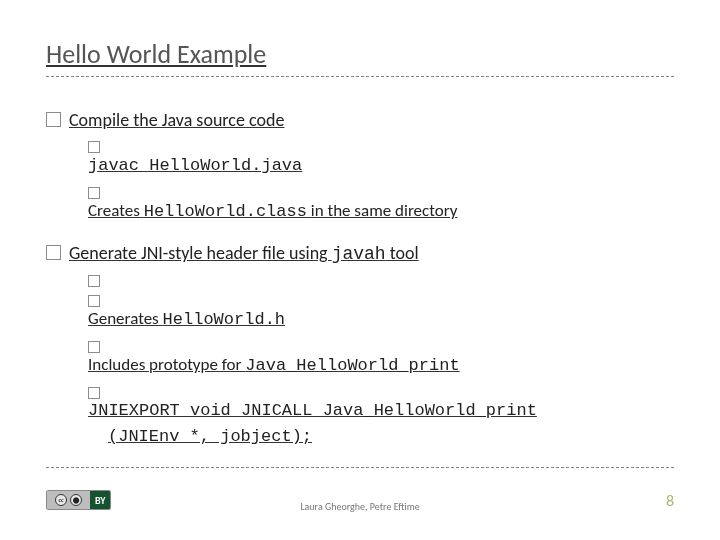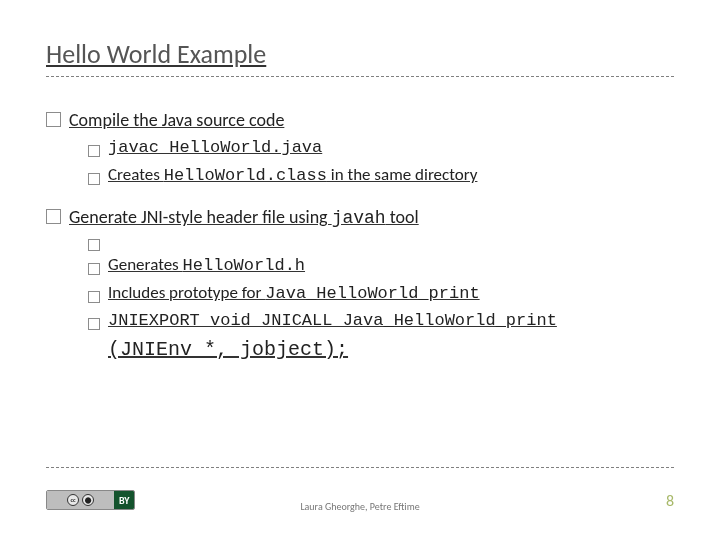--- a/index.html
+++ b/index.html
@@ -57,26 +57,27 @@
     height: 10px;
     margin-top: 6px;
   }
   .lvl2 {
     margin-left: 42px;
     font-size: 17px;
     margin-top: 2px;
   }
   .lvl2-item {
     display: flex;
-    align-items: center;
+    align-items: flex-start;
     margin-bottom: 2px;
+    flex-direction: column;
   }
   .lvl2-cont {
     margin-left: 62px;
-    font-size: 20px;
+    font-size: 17px;
     font-family: Consolas, "Courier New", monospace;
   }
   .mono {
     font-family: Consolas, "Courier New", monospace;
   }
   .footer-rule {
     position: absolute;
     left: 46px;
     right: 46px;
     bottom: 72px;
@@ -104,21 +105,21 @@
     height: 18px;
     font-size: 10px;
     overflow: hidden;
     border-radius: 2px;
   }
   .cc-left {
     background: #bdbdbd;
     color: #222;
     display: flex;
     align-items: center;
-    padding: 0 20px;
+    padding: 0 8px;
     gap: 3px;
   }
   .cc-circ {
     width: 10px;
     height: 10px;
     border: 1px solid #333;
     border-radius: 50%;
     display: inline-flex;
     align-items: center;
     justify-content: center;

